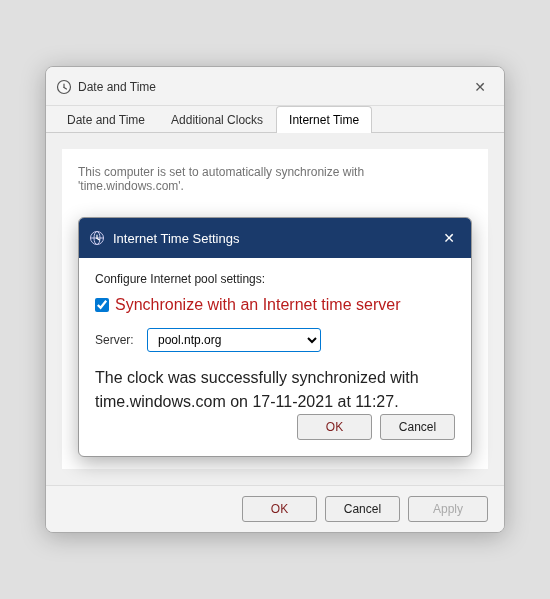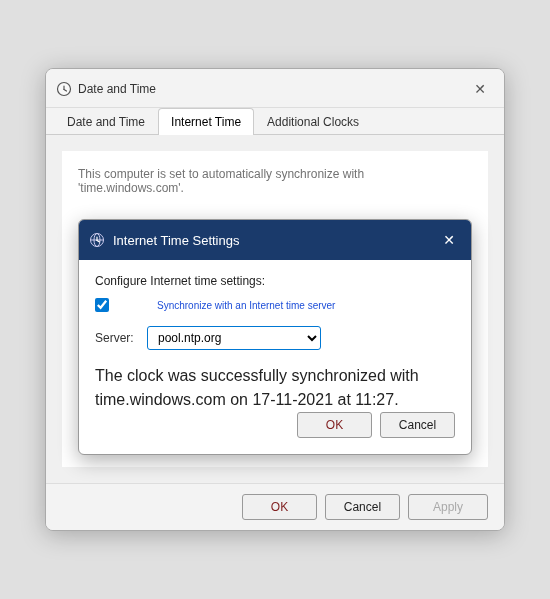--- a/index.html
+++ b/index.html
@@ -169,23 +169,22 @@
     }
 
     .checkbox-row input[type="checkbox"] {
       width: 14px;
       height: 14px;
       cursor: pointer;
       accent-color: #0078d4;
     }
 
     .checkbox-label {
-      font-size: 10px;
-      color: #1d4ed8;
-      margin-left: 42px;
+      font-size: 16px;
+      color: #b91c1c;
     }
 
     .server-row {
       display: flex;
       align-items: center;
       gap: 8px;
       margin-bottom: 14px;
     }
 
     .server-label {
@@ -278,22 +277,22 @@
         <line x1="8" y1="5" x2="8" y2="8.5" stroke="#555" stroke-width="1.2" stroke-linecap="round"></line>
         <line x1="8" y1="8.5" x2="10.5" y2="10" stroke="#555" stroke-width="1.2" stroke-linecap="round"></line>
       </svg>
       <span class="outer-titlebar-title">Date and Time</span>
     </div>
     <button class="close-btn">✕</button>
   </div>
 
   <div class="tabs">
     <div class="tab">Date and Time</div>
+    <div class="tab">Additional Clocks</div>
     <div class="tab active">Internet Time</div>
-    <div class="tab">Additional Clocks</div>
   </div>
 
   <div class="outer-body-wrapper">
     <div class="outer-body">
       <p class="outer-info-text">This computer is set to automatically synchronize with 'time.windows.com'.</p>
 
       <div class="inner-dialog">
 
         <div class="inner-titlebar">
           <div class="inner-titlebar-left">
@@ -304,21 +303,21 @@
               <line x1="1.5" y1="8" x2="14.5" y2="8" stroke="#cce" stroke-width="1"></line>
               <line x1="8" y1="5" x2="8" y2="8.5" stroke="#fff" stroke-width="1.2" stroke-linecap="round"></line>
               <line x1="8" y1="8.5" x2="10.5" y2="10" stroke="#fff" stroke-width="1.2" stroke-linecap="round"></line>
             </svg>
             <span class="inner-titlebar-title">Internet Time Settings</span>
           </div>
           <button class="inner-close-btn">✕</button>
         </div>
 
         <div class="inner-body">
-          <p class="inner-section-title">Configure Internet time settings:</p>
+          <p class="inner-section-title">Configure Internet pool settings:</p>
 
           <div class="checkbox-row">
             <input type="checkbox" checked="" id="sync-cb" style="">
             <label class="checkbox-label" for="sync-cb">Synchronize with an Internet time server</label>
           </div>
 
           <div class="server-row">
             <span class="server-label">Server:</span>
             <select class="server-select">
               <option>pool.ntp.org</option>

